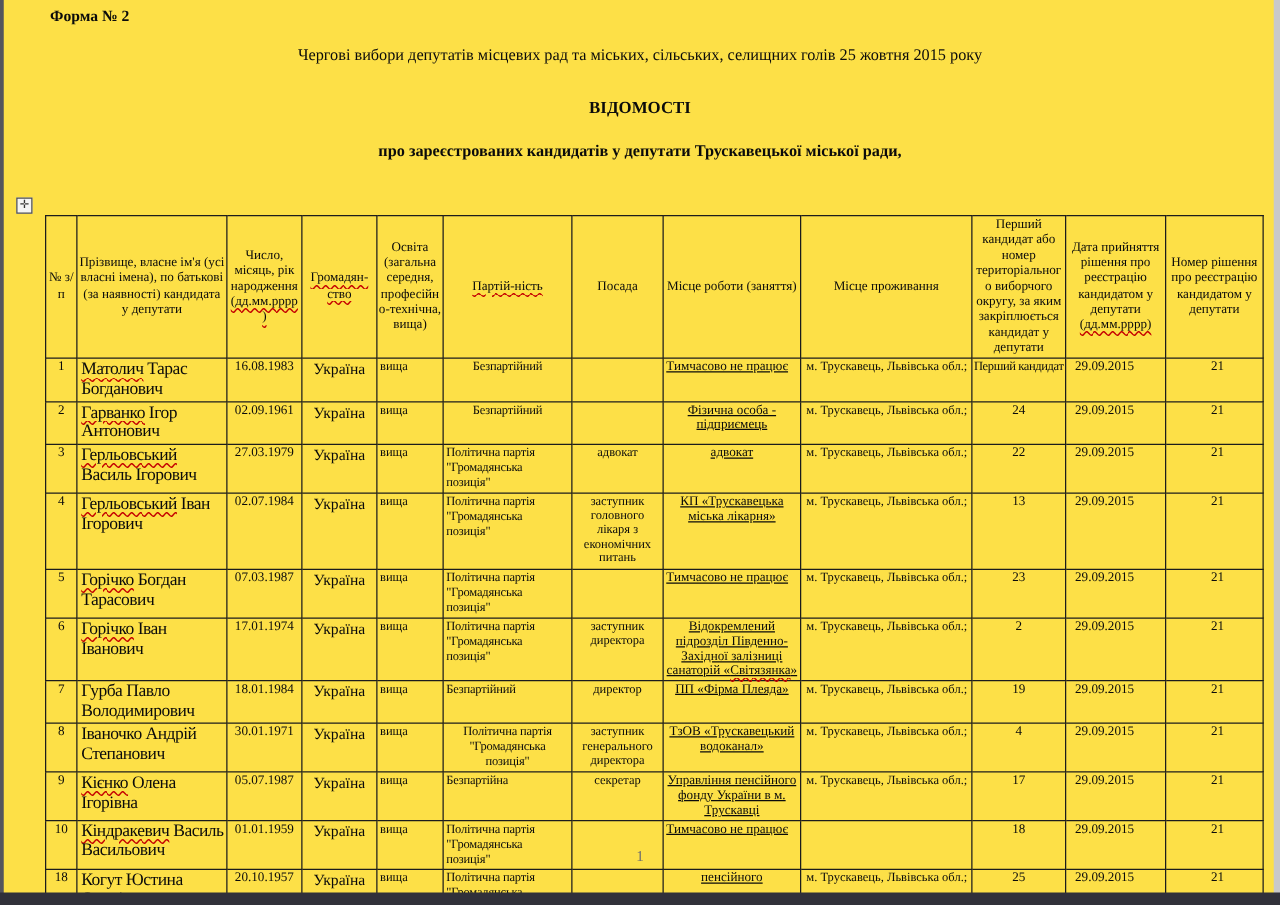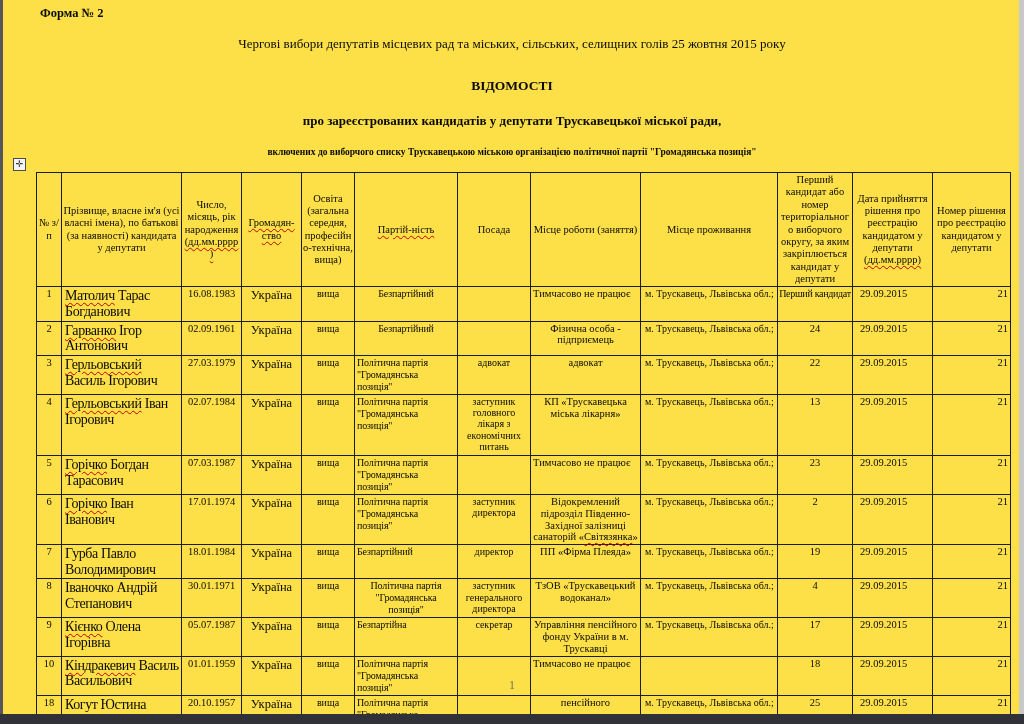--- a/index.html
+++ b/index.html
@@ -27,28 +27,28 @@
       overflow-wrap:break-word;word-wrap:break-word;}
   .cand th{font-weight:normal;font-size:10.5px;line-height:1.18;text-align:center;vertical-align:middle;padding:1px;}
   .cand thead tr{height:100px;}
   .cand td{font-size:10.5px;line-height:1.12;}
 
   
   td.c1{text-align:center;}
   td.c2{text-align:left;font-size:14px;letter-spacing:-0.4px;padding-left:3px;}
   td.c3{text-align:center;}
   td.c4{text-align:center;font-size:12.5px;}
-  td.c5{text-align:center;font-size:10px;}
+  td.c5{text-align:left;font-size:10px;}
   td.c6{text-align:left;font-size:10px;letter-spacing:-0.15px;line-height:1.2;}
   td.c7{text-align:center;font-size:10px;}
-  td.c8{text-align:center;font-size:10.5px;}
+  td.c8{text-align:center;font-size:10.5px;text-decoration:underline;}
   td.c9{text-align:left;font-size:10px;padding-left:4px;}
   td.c10{text-align:center;}
   td.c11{text-align:left;padding-left:7px;}
-  td.c12{text-align:right;padding-left:7px;}
+  td.c12{text-align:center;padding-left:7px;}
   td.fit{font-size:10px;letter-spacing:-0.3px;white-space:nowrap;overflow:hidden;padding-left:1px;padding-right:1px;margin-left:22px;}
 
   
   tbody tr:nth-child(1){height:24px}  tbody tr:nth-child(2){height:26px}
   tbody tr:nth-child(3){height:25px}  tbody tr:nth-child(4){height:61px}
   tbody tr:nth-child(5){height:25px}  tbody tr:nth-child(6){height:47px}
   tbody tr:nth-child(7){height:30px}  tbody tr:nth-child(8){height:33px}
   tbody tr:nth-child(9){height:33px}  tbody tr:nth-child(10){height:34px}
   tbody tr:nth-child(11){height:27px} tbody tr:nth-child(12){height:35px}
 
@@ -60,21 +60,20 @@
 </style>
 </head>
 <body>
 
 <div class="canvas">
 
   <div class="form-label">Форма № 2</div>
   <div class="election-line">Чергові вибори депутатів місцевих рад та міських, сільських, селищних голів 25 жовтня 2015 року</div>
   <div class="doc-title">ВІДОМОСТІ</div>
   <div class="doc-subtitle">про зареєстрованих кандидатів у депутати Трускавецької міської ради,</div>
-  <div class="doc-subtitle2">включених до виборчого списку Трускавецькою міською організацією політичної партії "Громадянська позиція"</div>
 
   <div class="table-handle">✛</div>
 
   <table class="cand">
     <colgroup>
       <col style="width:25px">
         <col style="width:120px">
         <col style="width:60px">
       <col style="width:60px">
         <col style="width:53px">

